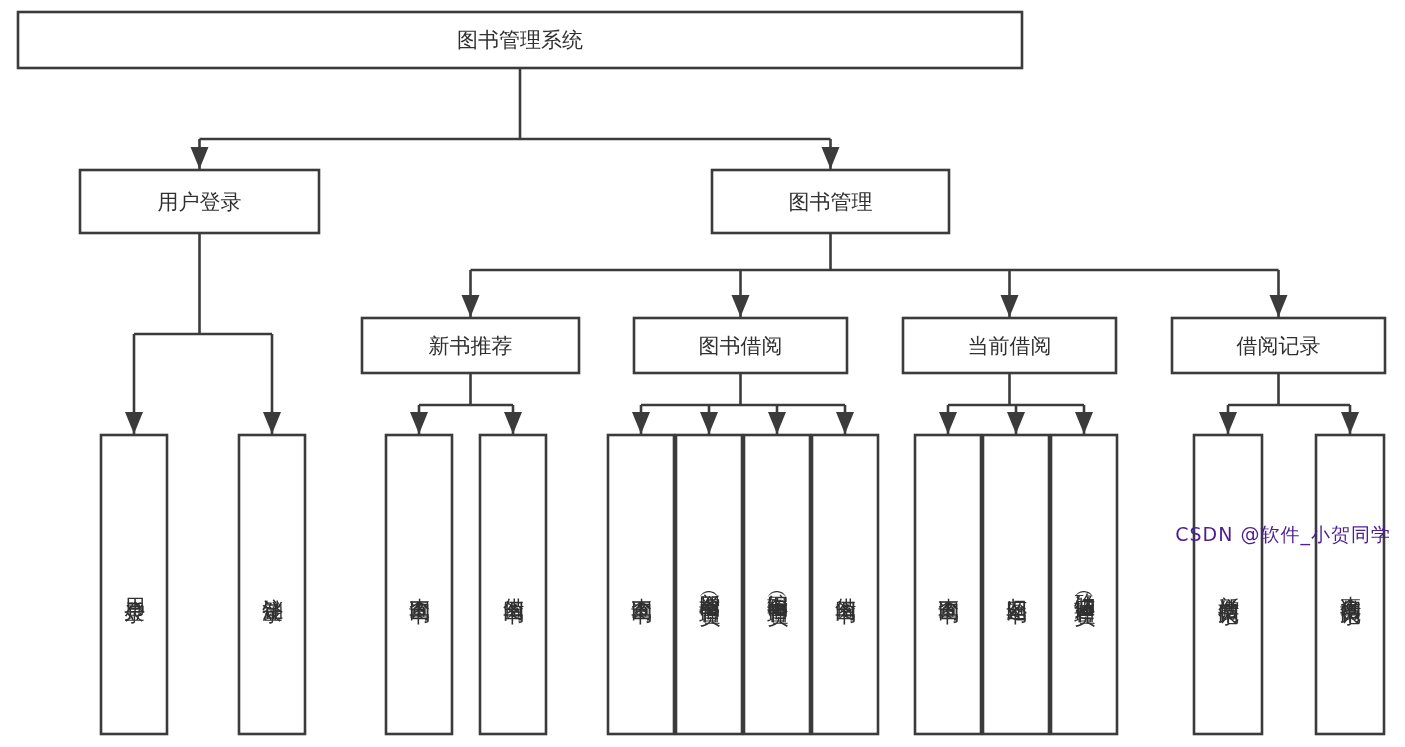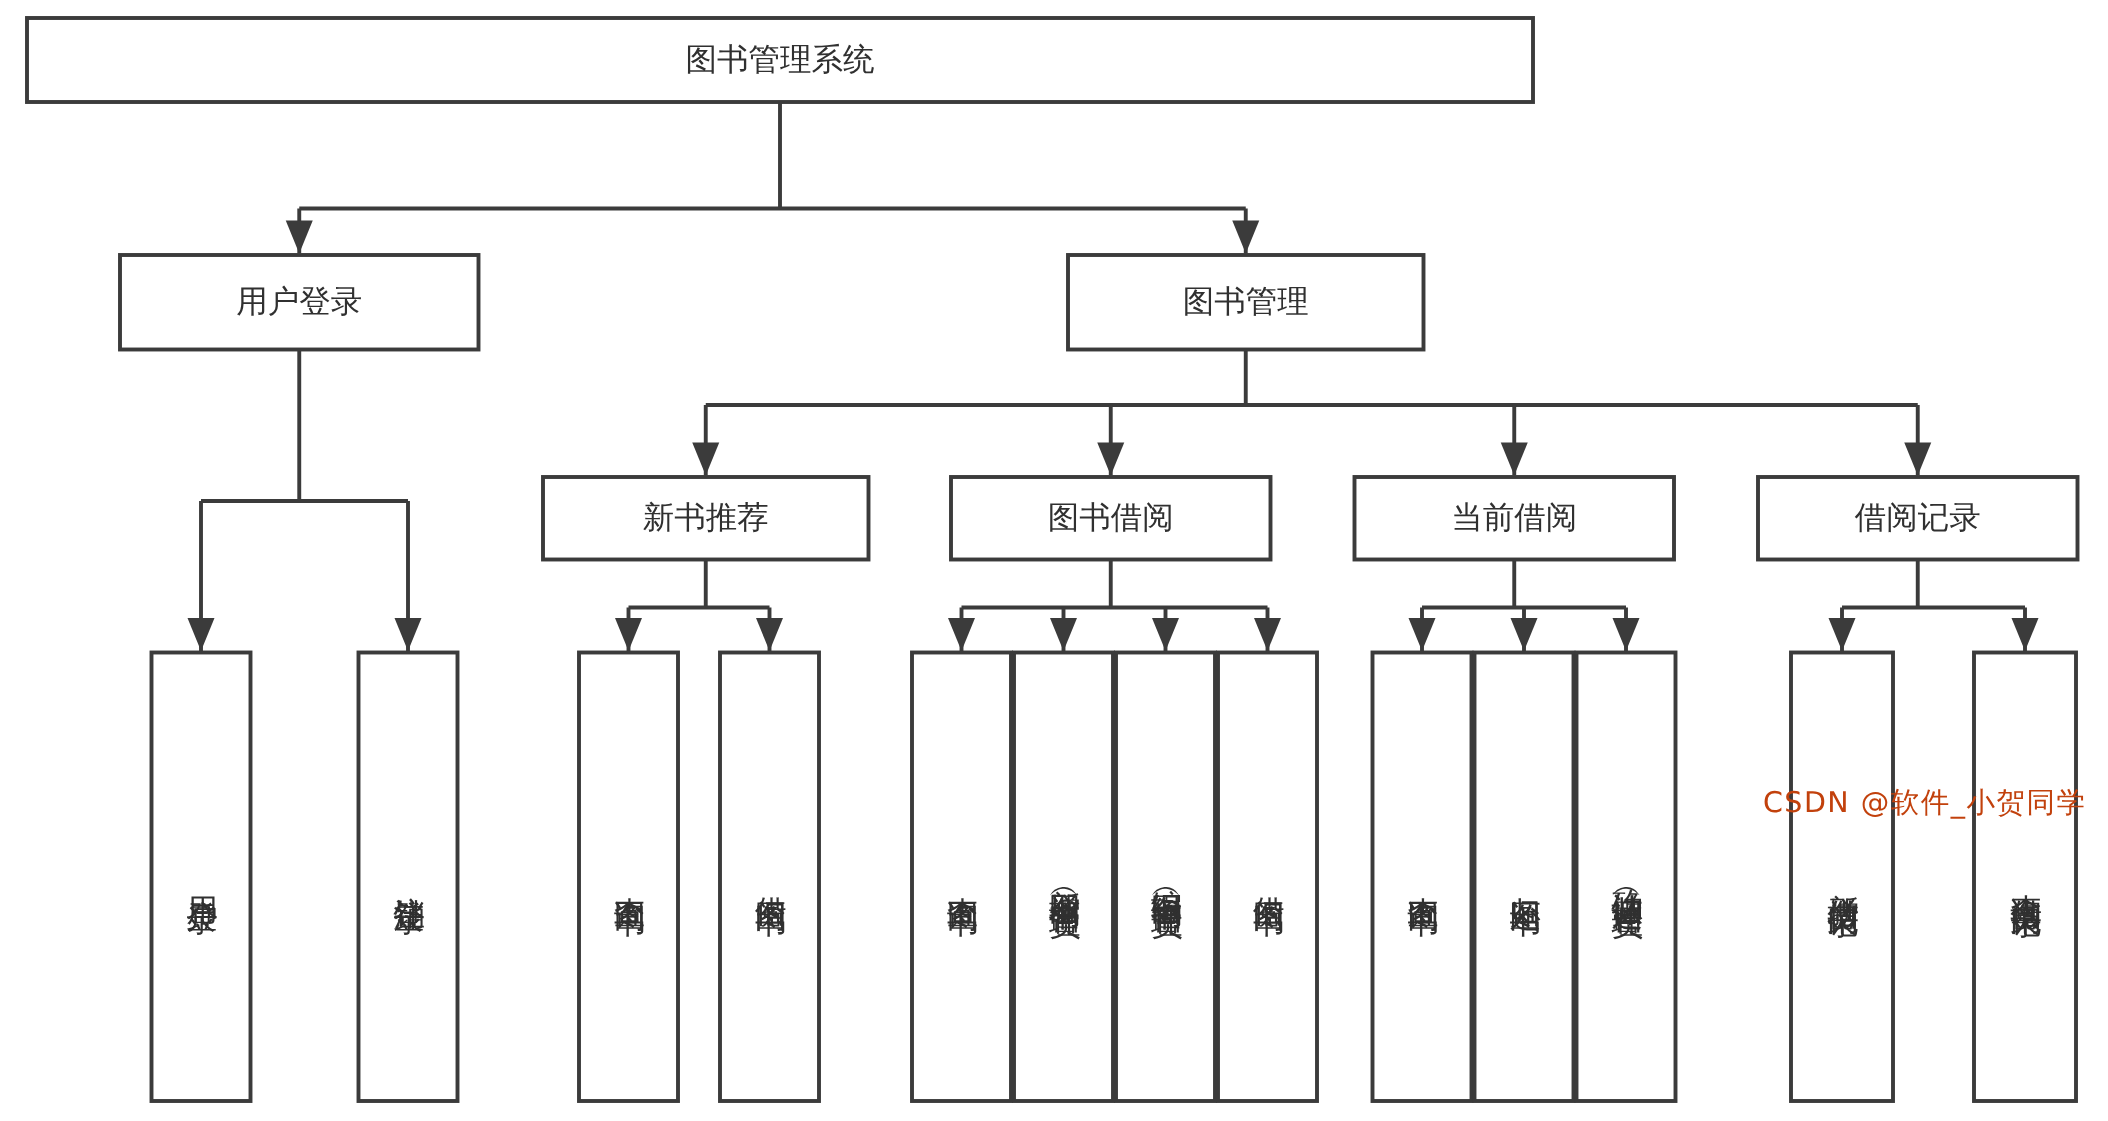--- a/index.html
+++ b/index.html
@@ -65,21 +65,21 @@
     font-size: 21px;
     line-height: 1.22;
     letter-spacing: 2px;
     white-space: nowrap;
     pointer-events: none;
   }
   .watermark {
     position: absolute;
     right: 14px;
     bottom: 6px;
-    color: #c2410c;
+    color: #4c1d95;
     font-family: "DejaVu Sans", "Liberation Sans", sans-serif;
     font-size: 19px;
     letter-spacing: 1px;
     white-space: nowrap;
   }
 </style>
 </head>
 <body>
 
 <div id="diagram-root">

